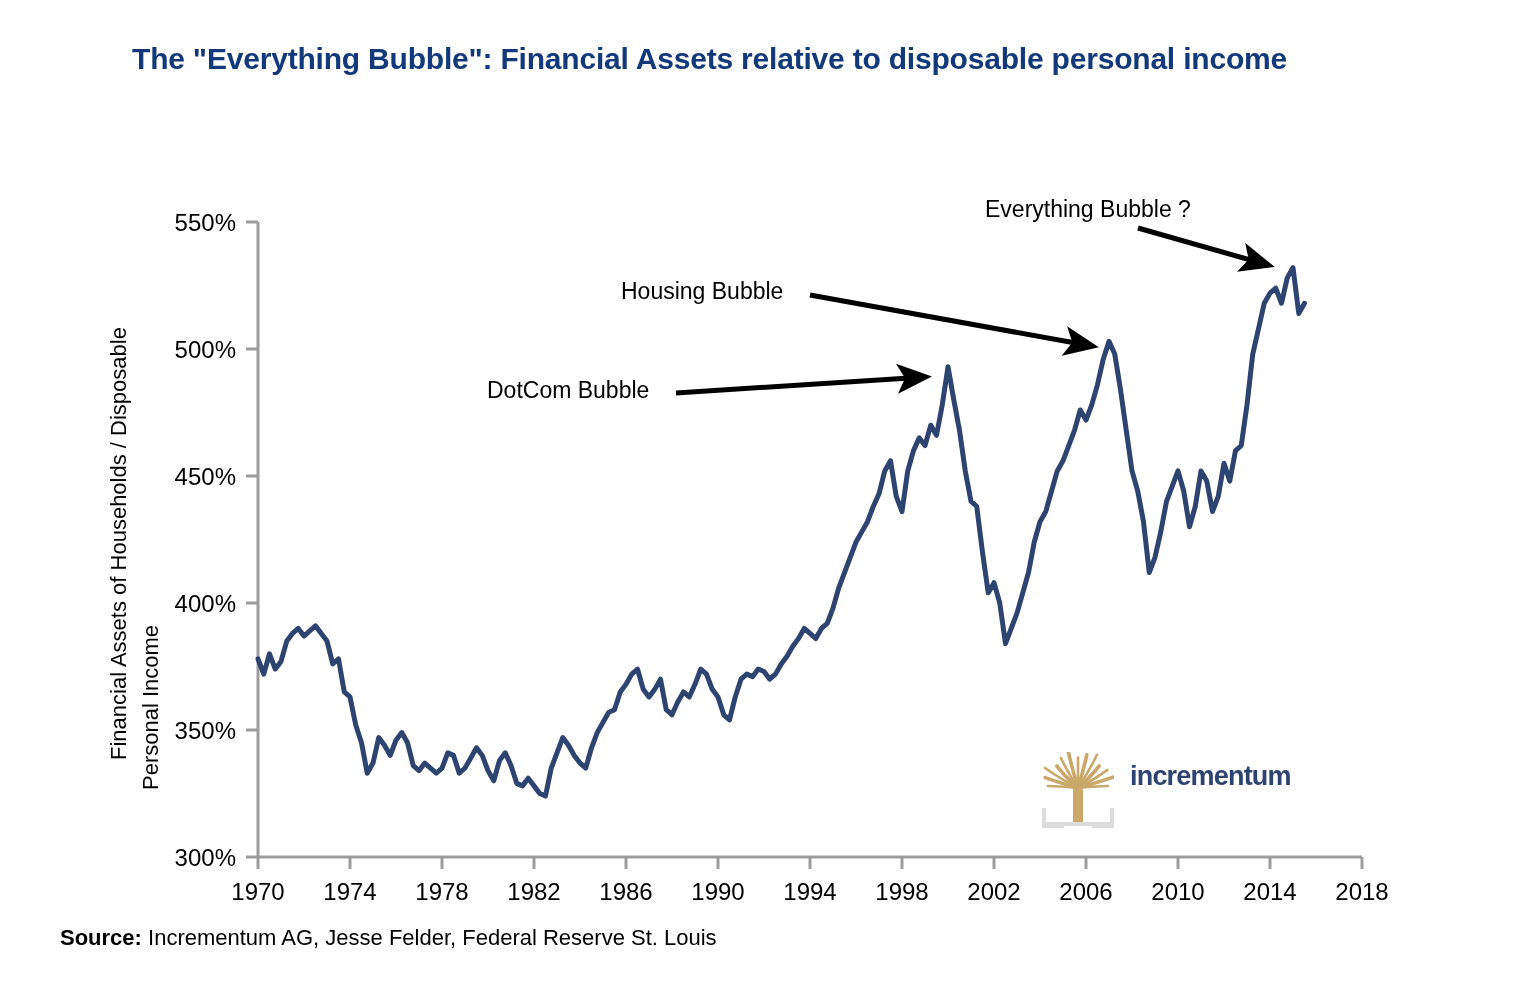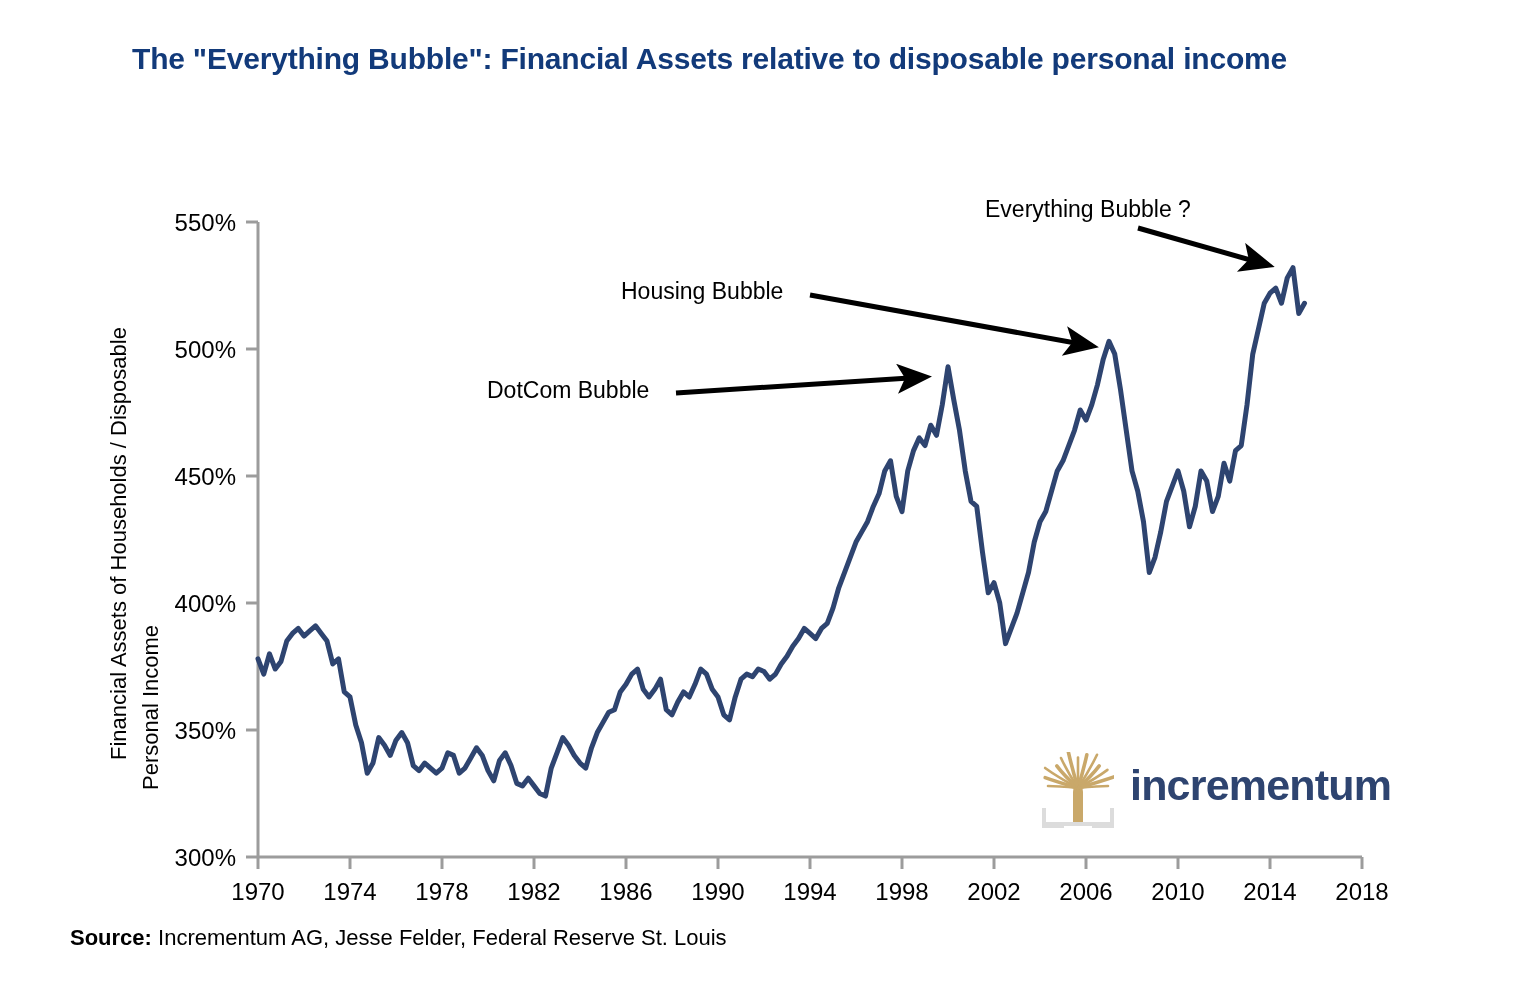--- a/index.html
+++ b/index.html
@@ -20,37 +20,37 @@
     line-height:1.55;
     letter-spacing:-0.2px;
   }
   #plot-wrap{
     position:absolute;
     left:0;top:0;
     width:1522px;height:1004px;
   }
   #source-line{
     position:absolute;
-    left:70px;top:925px;
+    left:60px;top:925px;
     font-size:22px;
     color:#000000;
     white-space:nowrap;
   }
   #source-line .src-label{font-weight:bold;}
   #logo{
     position:absolute;
     left:1042px;top:752px;
     width:310px;height:78px;
   }
   #logo-mark{
     position:absolute;left:0;top:0;width:72px;height:76px;
   }
   #logo-word{
     position:absolute;left:88px;top:9px;
-    font-size:43px;font-weight:bold;
+    font-size:27px;font-weight:bold;
     color:#2e4470;letter-spacing:-0.8px;
   }
   svg{display:block;}
   text{font-family:"Liberation Sans", sans-serif;}
   .tick-label{font-size:24px;fill:#000;}
   .axis-title{font-size:22px;fill:#000;}
   .annot{font-size:23px;fill:#000;}
   .axis-line{stroke:#9c9c9c;stroke-width:3;fill:none;}
   .tick-mark{stroke:#9c9c9c;stroke-width:3;}
   .series-line{fill:none;stroke-width:5;stroke-linejoin:round;stroke-linecap:round;}

